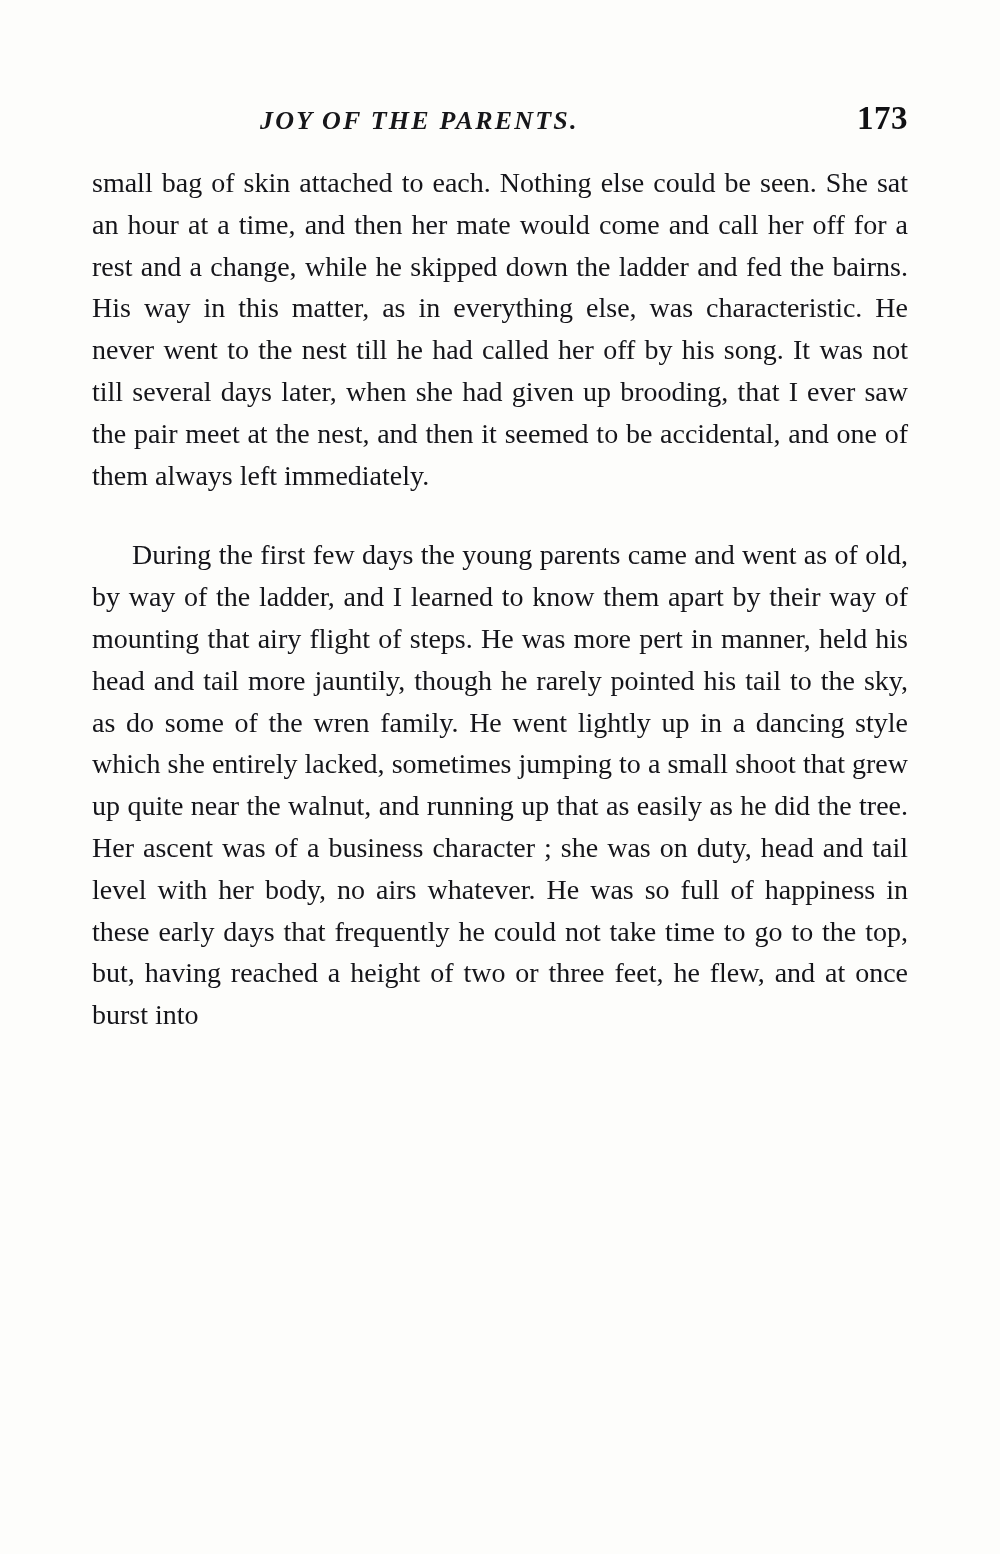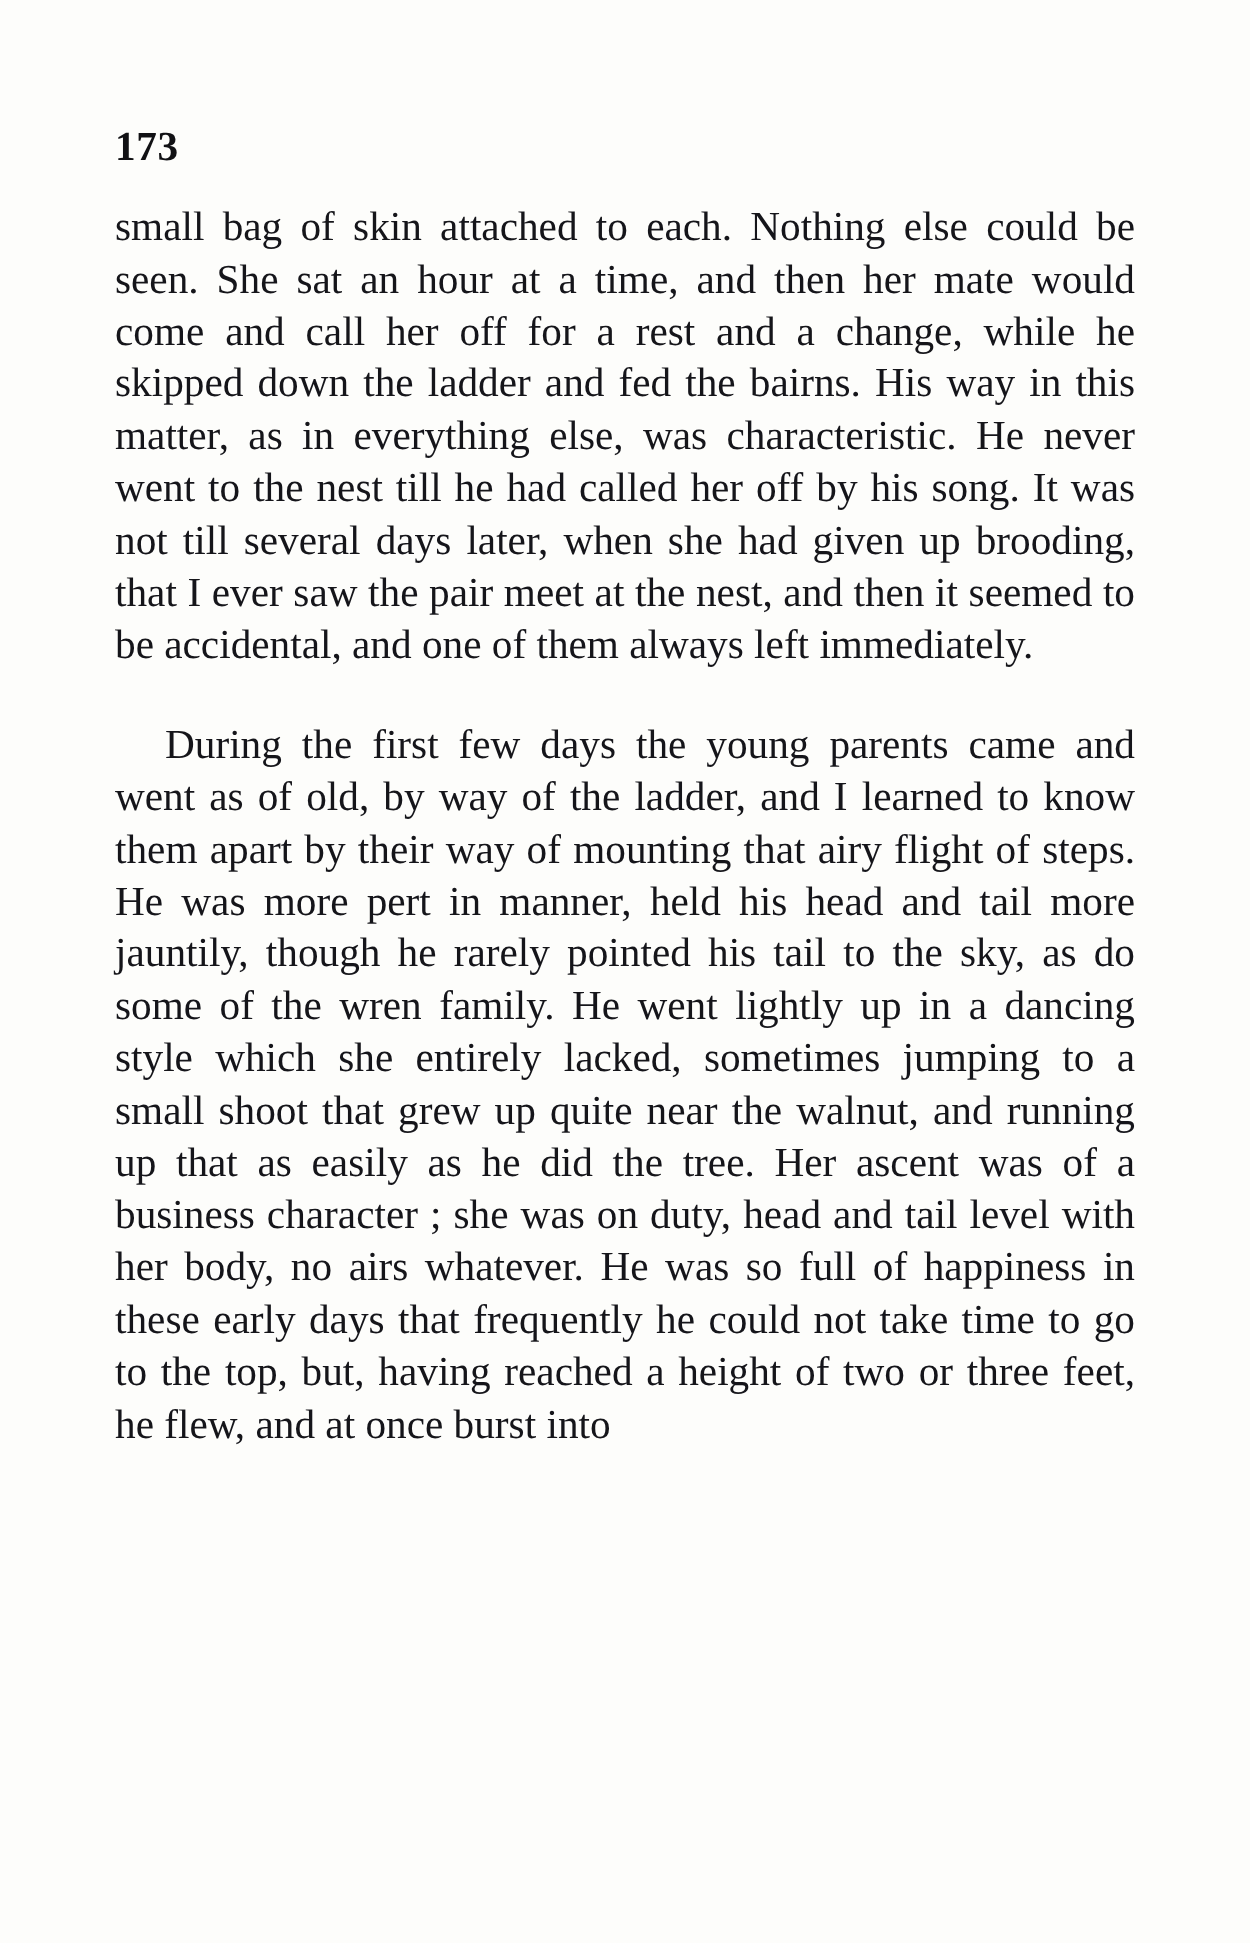--- a/index.html
+++ b/index.html
@@ -44,21 +44,21 @@
     font-weight: bold;
     font-size: 33px;
     color: #111114;
     letter-spacing: 0.5px;
   }
   .body-text {
     position: absolute;
     top: 162px;
     left: 92px;
     width: 816px;
-    font-size: 33px;
+    font-size: 28px;
     line-height: 41.8px;
     text-align: justify;
     text-justify: inter-word;
     color: #15151a;
   }
   .body-text p {
     margin: 0;
   }
   .body-text p.indent {
     text-indent: 40px;
@@ -67,20 +67,21 @@
   .body-text p + p {
     margin-top: 0;
   }
 </style>
 </head>
 <body>
 
 <div class="page">
 
   <div class="running-head">
+    <div class="head-title">JOY OF THE PARENTS.</div>
     <div class="page-number">173</div>
   </div>
 
   <div class="body-text">
     <p>small bag of skin attached to each.  Nothing else could be seen.  She sat an hour at a time, and then her mate would come and call her off for a rest and a change, while he skipped down the ladder and fed the bairns.  His way in this matter, as in everything else, was characteristic. He never went to the nest till he had called her off by his song.  It was not till several days later, when she had given up brooding, that I ever saw the pair meet at the nest, and then it seemed to be accidental, and one of them always left immediately.</p>
     <p class="indent">During the first few days the young parents came and went as of old, by way of the ladder, and I learned to know them apart by their way of mounting that airy flight of steps.  He was more pert in manner, held his head and tail more jauntily, though he rarely pointed his tail to the sky, as do some of the wren family.  He went lightly up in a dancing style which she entirely lacked, sometimes jumping to a small shoot that grew up quite near the walnut, and running up that as easily as he did the tree.  Her ascent was of a business character ; she was on duty, head and tail level with her body, no airs whatever.  He was so full of happiness in these early days that frequently he could not take time to go to the top, but, having reached a height of two or three feet, he flew, and at once burst into</p>
   </div>
 
 </div>
 

